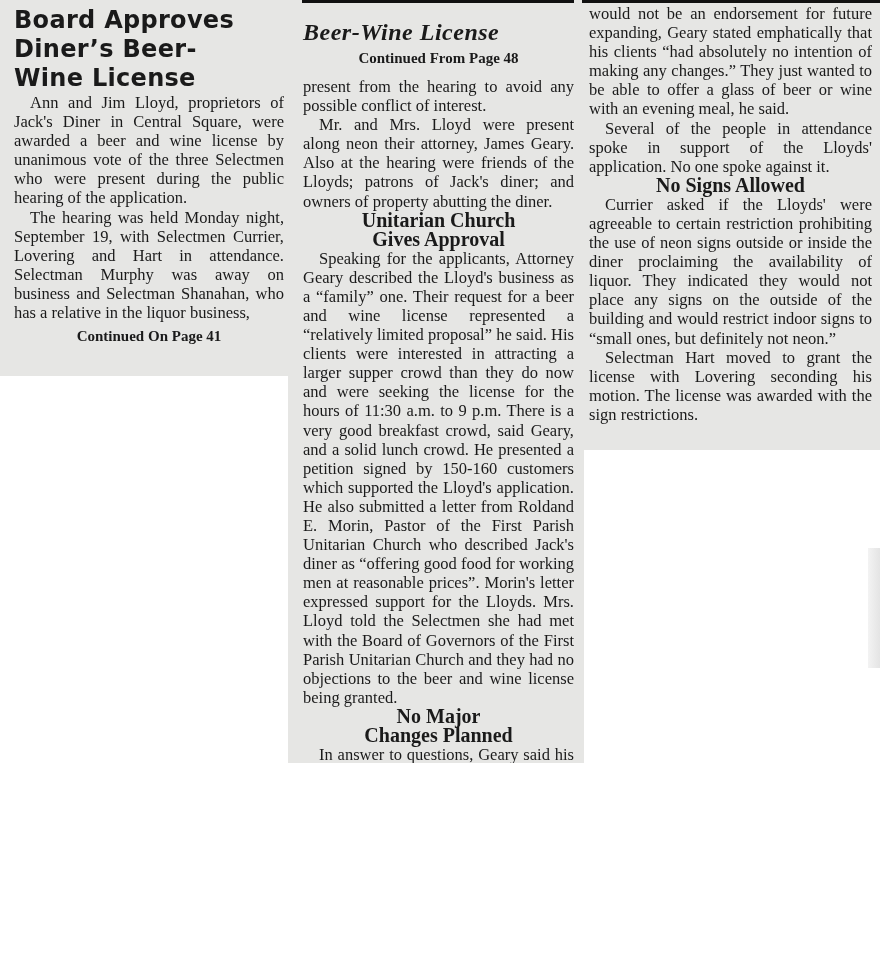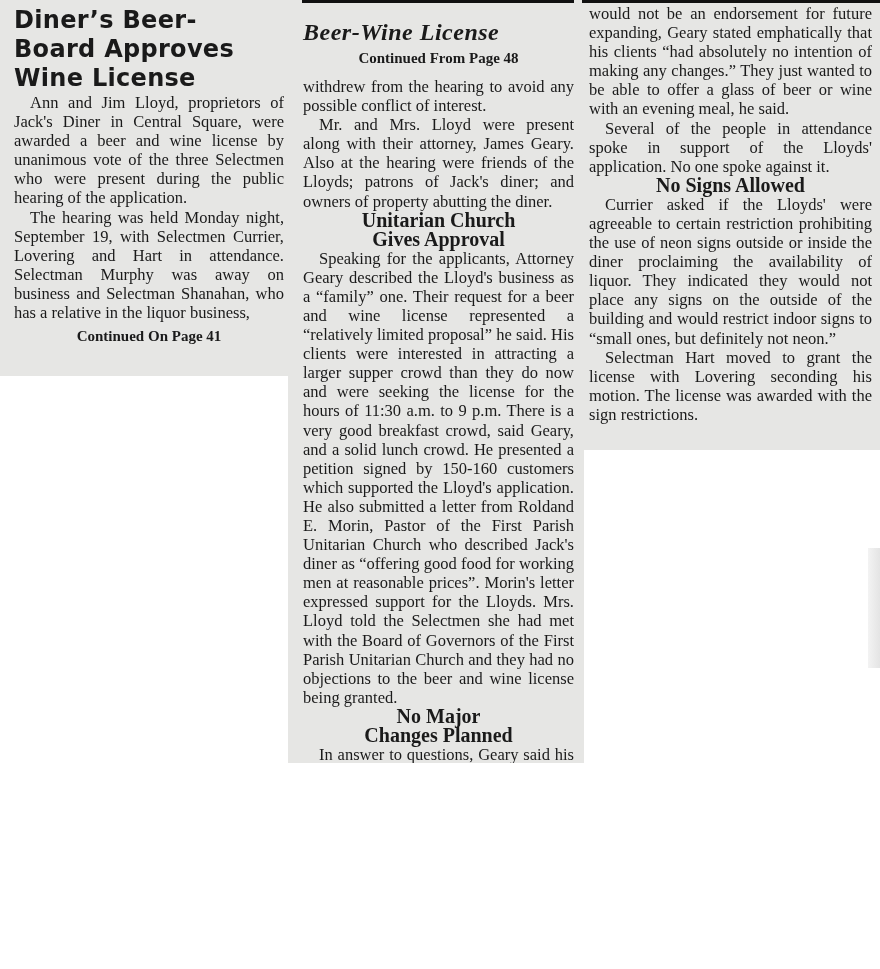--- a/index.html
+++ b/index.html
@@ -22,35 +22,35 @@
   .subhead { font-family: "Liberation Serif", serif; font-weight: bold; font-size: 20px;
              line-height: 19px; text-align: center; }
   .shadow-edge { position: absolute; left: 868px; top: 548px; width: 12px; height: 120px;
                  background: linear-gradient(to right, #f3f3f3, #e4e4e4); }
 </style>
 </head>
 <body>
 
 <div class="clip" id="clip-left">
   <div class="headline">
+    <div>Board Approves</div>
     <div>Diner’s Beer-</div>
-    <div>Board Approves</div>
     <div>Wine License</div>
   </div>
   <p>Ann and Jim Lloyd, proprietors of Jack's Diner in Central Square, were awarded a beer and wine license by unanimous vote of the three Selectmen who were present during the public hearing of the application.</p>
   <p>The hearing was held Monday night, September 19, with Selectmen Currier, Lovering and Hart in attendance. Selectman Murphy was away on business and Selectman Shanahan, who has a relative in the liquor business,</p>
   <div class="cont" style="margin-top:6px">Continued On Page 41</div>
 </div>
 
 <div class="clip" id="clip-middle">
   <div class="rule-top" style="left:14px; width:272px;"></div>
   <div class="kicker">Beer-Wine License</div>
   <div class="cont" style="">Continued From Page 48</div>
-  <p class="noindent">withdrew from the hearing to avoid any possible conflict of interest.</p>
-  <p>Mr. and Mrs. Lloyd were present along with their attorney, James Geary. Also at the hearing were friends of the Lloyds; patrons of Jack's diner; and owners of property abutting the diner.</p>
+  <p class="noindent">present from the hearing to avoid any possible conflict of interest.</p>
+  <p>Mr. and Mrs. Lloyd were present along neon their attorney, James Geary. Also at the hearing were friends of the Lloyds; patrons of Jack's diner; and owners of property abutting the diner.</p>
   <div class="subhead">
     <div>Unitarian Church</div>
     <div>Gives Approval</div>
   </div>
   <p>Speaking for the applicants, Attorney Geary described the Lloyd's business as a “family” one. Their request for a beer and wine license represented a “relatively limited proposal” he said. His clients were interested in attracting a larger supper crowd than they do now and were seeking the license for the hours of 11:30 a.m. to 9 p.m. There is a very good breakfast crowd, said Geary, and a solid lunch crowd. He presented a petition signed by 150-160 customers which supported the Lloyd's application. He also submitted a letter from Roldand E. Morin, Pastor of the First Parish Unitarian Church who described Jack's diner as “offering good food for working men at reasonable prices”. Morin's letter expressed support for the Lloyds. Mrs. Lloyd told the Selectmen she had met with the Board of Governors of the First Parish Unitarian Church and they had no objections to the beer and wine license being granted.</p>
   <div class="subhead">
     <div>No Major</div>
     <div>Changes Planned</div>
   </div>
   <p>In answer to questions, Geary said his clients had no intention of making major modifications to the diner's present floor plans, nor did they intend to expand their activity. When Selectman Currier indicated that granting the license</p>

